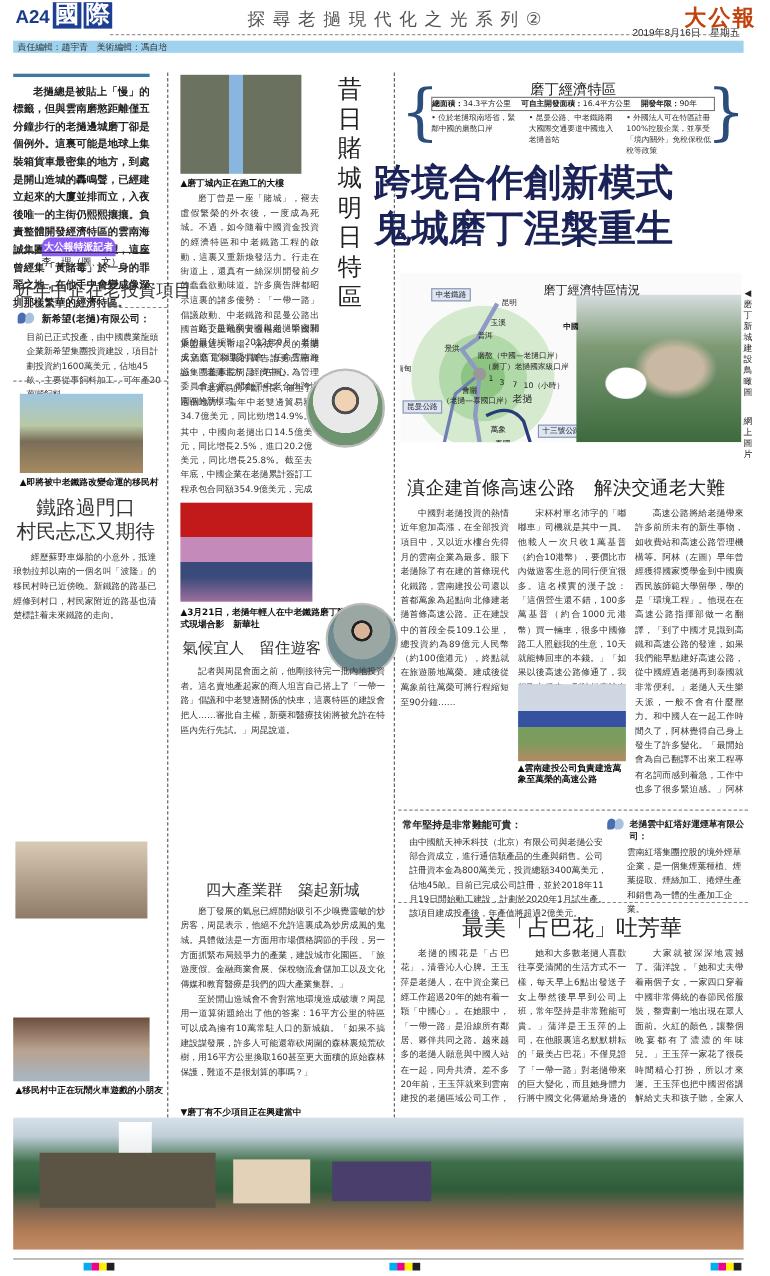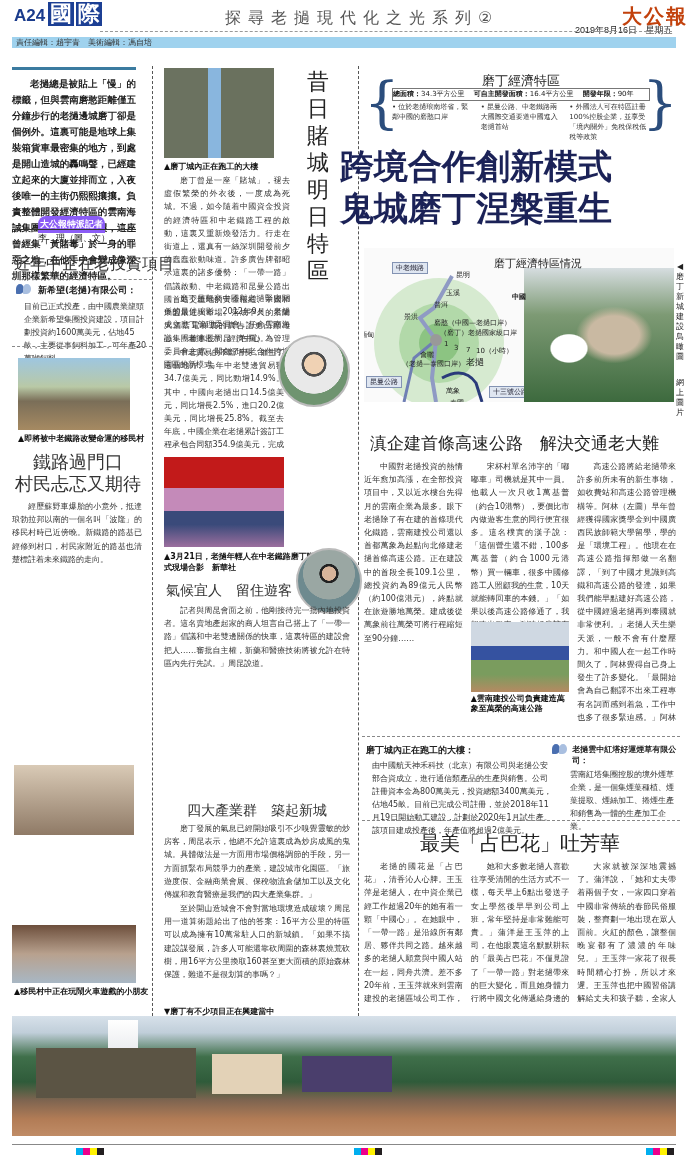--- a/index.html
+++ b/index.html
@@ -148,21 +148,21 @@
   <div class="map-circle" style="left:10px;top:30px;width:130px;height:130px;background:#d6ead0"></div>
   <div class="map-circle" style="left:35px;top:55px;width:80px;height:80px;background:#b2d9a9"></div>
   <div class="map-circle" style="left:55px;top:75px;width:40px;height:40px;background:#8cc482"></div>
   <svg style="position:absolute;left:0;top:0" width="160" height="154">
     <path d="M88,28 L70,60 L56,70 L72,92 L68,130 L72,154" stroke="#8f9ac4" stroke-width="4" fill="none"></path>
     <path d="M72,92 L50,110 L40,154" stroke="#6f7fb4" stroke-width="3" fill="none"></path>
     <path d="M78,130 Q100,118 112,135 L118,154" stroke="#2a3b7a" stroke-width="3" fill="none"></path>
     <circle cx="72" cy="92" r="6" fill="#999"></circle>
   </svg>
   <div class="map-box" style="left:28px;top:14px">中老鐵路</div>
-  <div class="map-box" style="left:2px;top:128px">昆曼公路</div>
+  <div class="map-box" style="left:2px;top:116px">昆曼公路</div>
   <div class="map-box" style="left:125px;top:138px">十三號公路</div>
   <div class="map-lbl" style="left:92px;top:22px">昆明</div>
   <div class="map-lbl" style="left:82px;top:40px">玉溪</div>
   <div class="map-lbl" style="left:70px;top:52px">普洱</div>
   <div class="map-lbl" style="left:40px;top:64px">景洪</div>
   <div class="map-lbl" style="left:70px;top:70px">磨憨（中國—老撾口岸）</div>
   <div class="map-lbl" style="left:76px;top:80px">（磨丁）老撾國家級口岸</div>
   <div class="map-lbl" style="left:56px;top:102px">會曬</div>
   <div class="map-lbl" style="left:38px;top:111px">（老撾—泰國口岸）</div>
   <div class="map-lbl" style="left:102px;top:108px;font-size:9px">老撾</div>
@@ -188,21 +188,21 @@
     <div class="photo" style="height:70px;background:linear-gradient(180deg,#cfd8e2 0 35%,#3552a0 35% 55%,#7a9c5e 55% 75%,#b58a62)"></div>
     <div class="cap" style="margin-top:2px;line-height:10px">▲雲南建投公司負責建造萬象至萬榮的高速公路</div>
   </div>
   <div class="body-txt" style="height:262px;overflow:hidden">高速公路將給老撾帶來許多前所未有的新生事物，如收費站和高速公路管理機構等。阿林（左圖）早年曾經獲得國家獎學金到中國廣西民族師範大學留學，學的是「環境工程」。他現在在高速公路指揮部做一名翻譯，「到了中國才見識到高鐵和高速公路的發達，如果我們能早點建好高速公路，從中國經過老撾再到泰國就非常便利。」老撾人天生樂天派，一般不會有什麼壓力。和中國人在一起工作時間久了，阿林覺得自己身上發生了許多變化。「最開始會為自己翻譯不出來工程專有名詞而感到着急，工作中也多了很多緊迫感。」阿林的老家在南部，父母當了一輩子農民，他說：「有了高速公路農產品就更容易運出去，我們的生活會變得越來越好。」臨別之際，阿林還分享了自己埋在心底一個願望：多賺錢，好讓父母住上磚瓦房。</div>
 </div>
 
 <div class="abs wavy" style="left:362px;top:736px;width:318px"></div>
 
 <div class="abs" style="left:366px;top:744px;width:188px">
   <div class="co-head">
-      <span>磨丁城內正在跑工的大樓：</span>
+      <span>常年堅持是非常難能可貴：</span>
     </div>
   <div class="co-text" style="margin-top:2px;padding-left:6px">由中國航天神禾科技（北京）有限公司與老撾公安部合資成立，進行通信類產品的生產與銷售。公司註冊資本金為800萬美元，投資總額3400萬美元，佔地45畝。目前已完成公司註冊，並於2018年11月19日開始動工建設，計劃於2020年1月試生產。該項目建成投產後，年產值將超過2億美元。</div>
 </div>
 <div class="abs" style="left:552px;top:744px;width:128px">
   <div class="co-head" style="font-size:8px">
       <span class="quote-ic"></span>
       <span>老撾雲中紅塔好運煙草有限公司：</span>
     </div>
   <div class="co-text" style="margin-top:2px;padding-left:18px">雲南紅塔集團控股的境外煙草企業，是一個集煙葉種植、煙葉提取、煙絲加工、捲煙生產和銷售為一體的生產加工企業。</div>
 </div>

